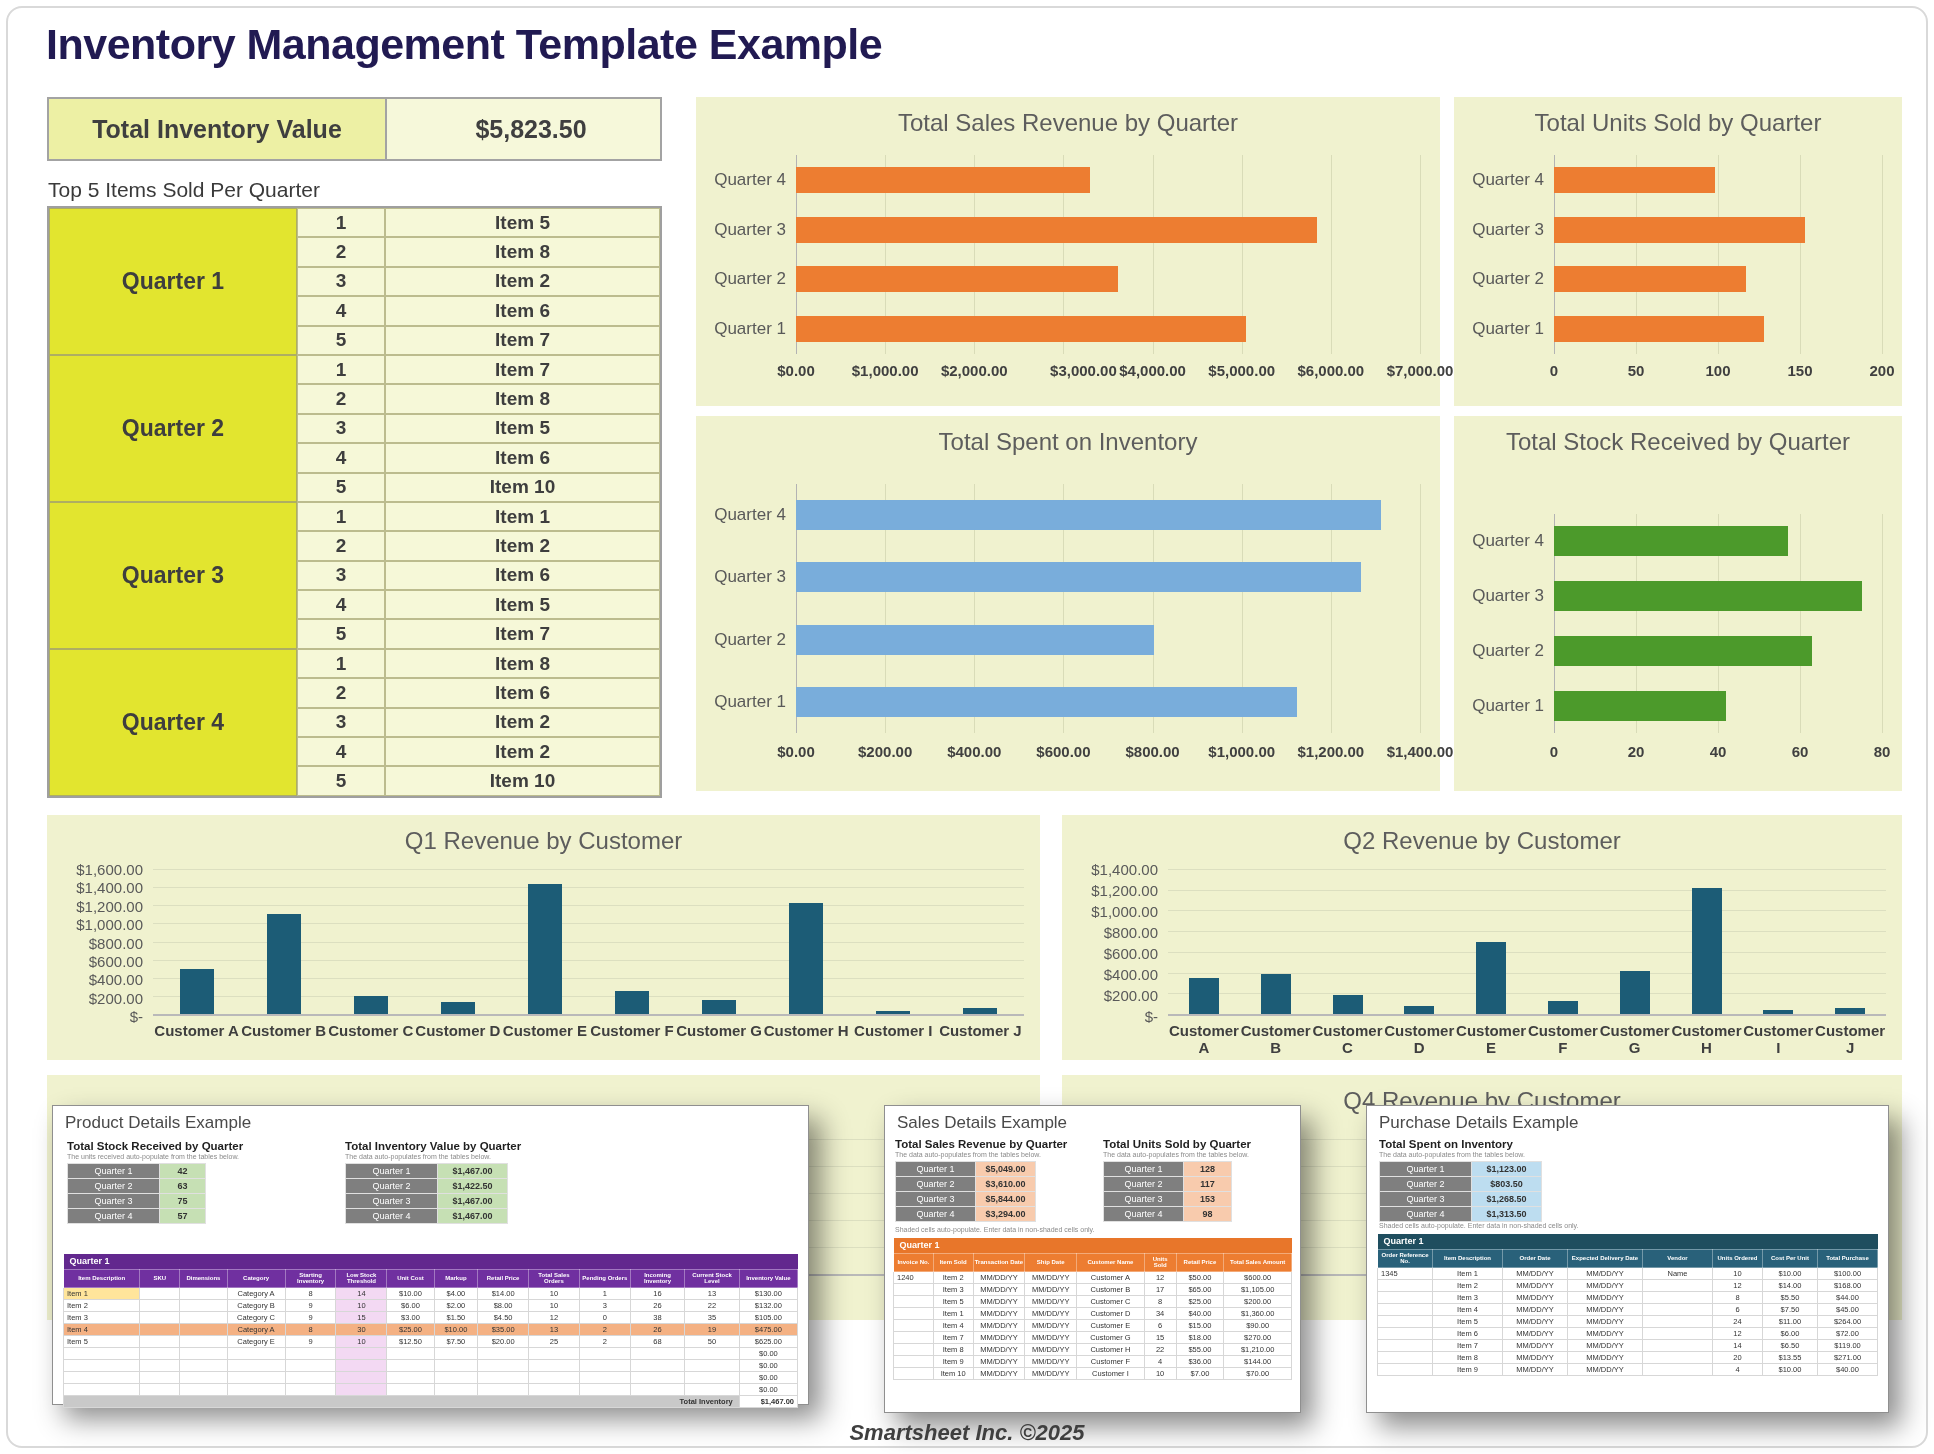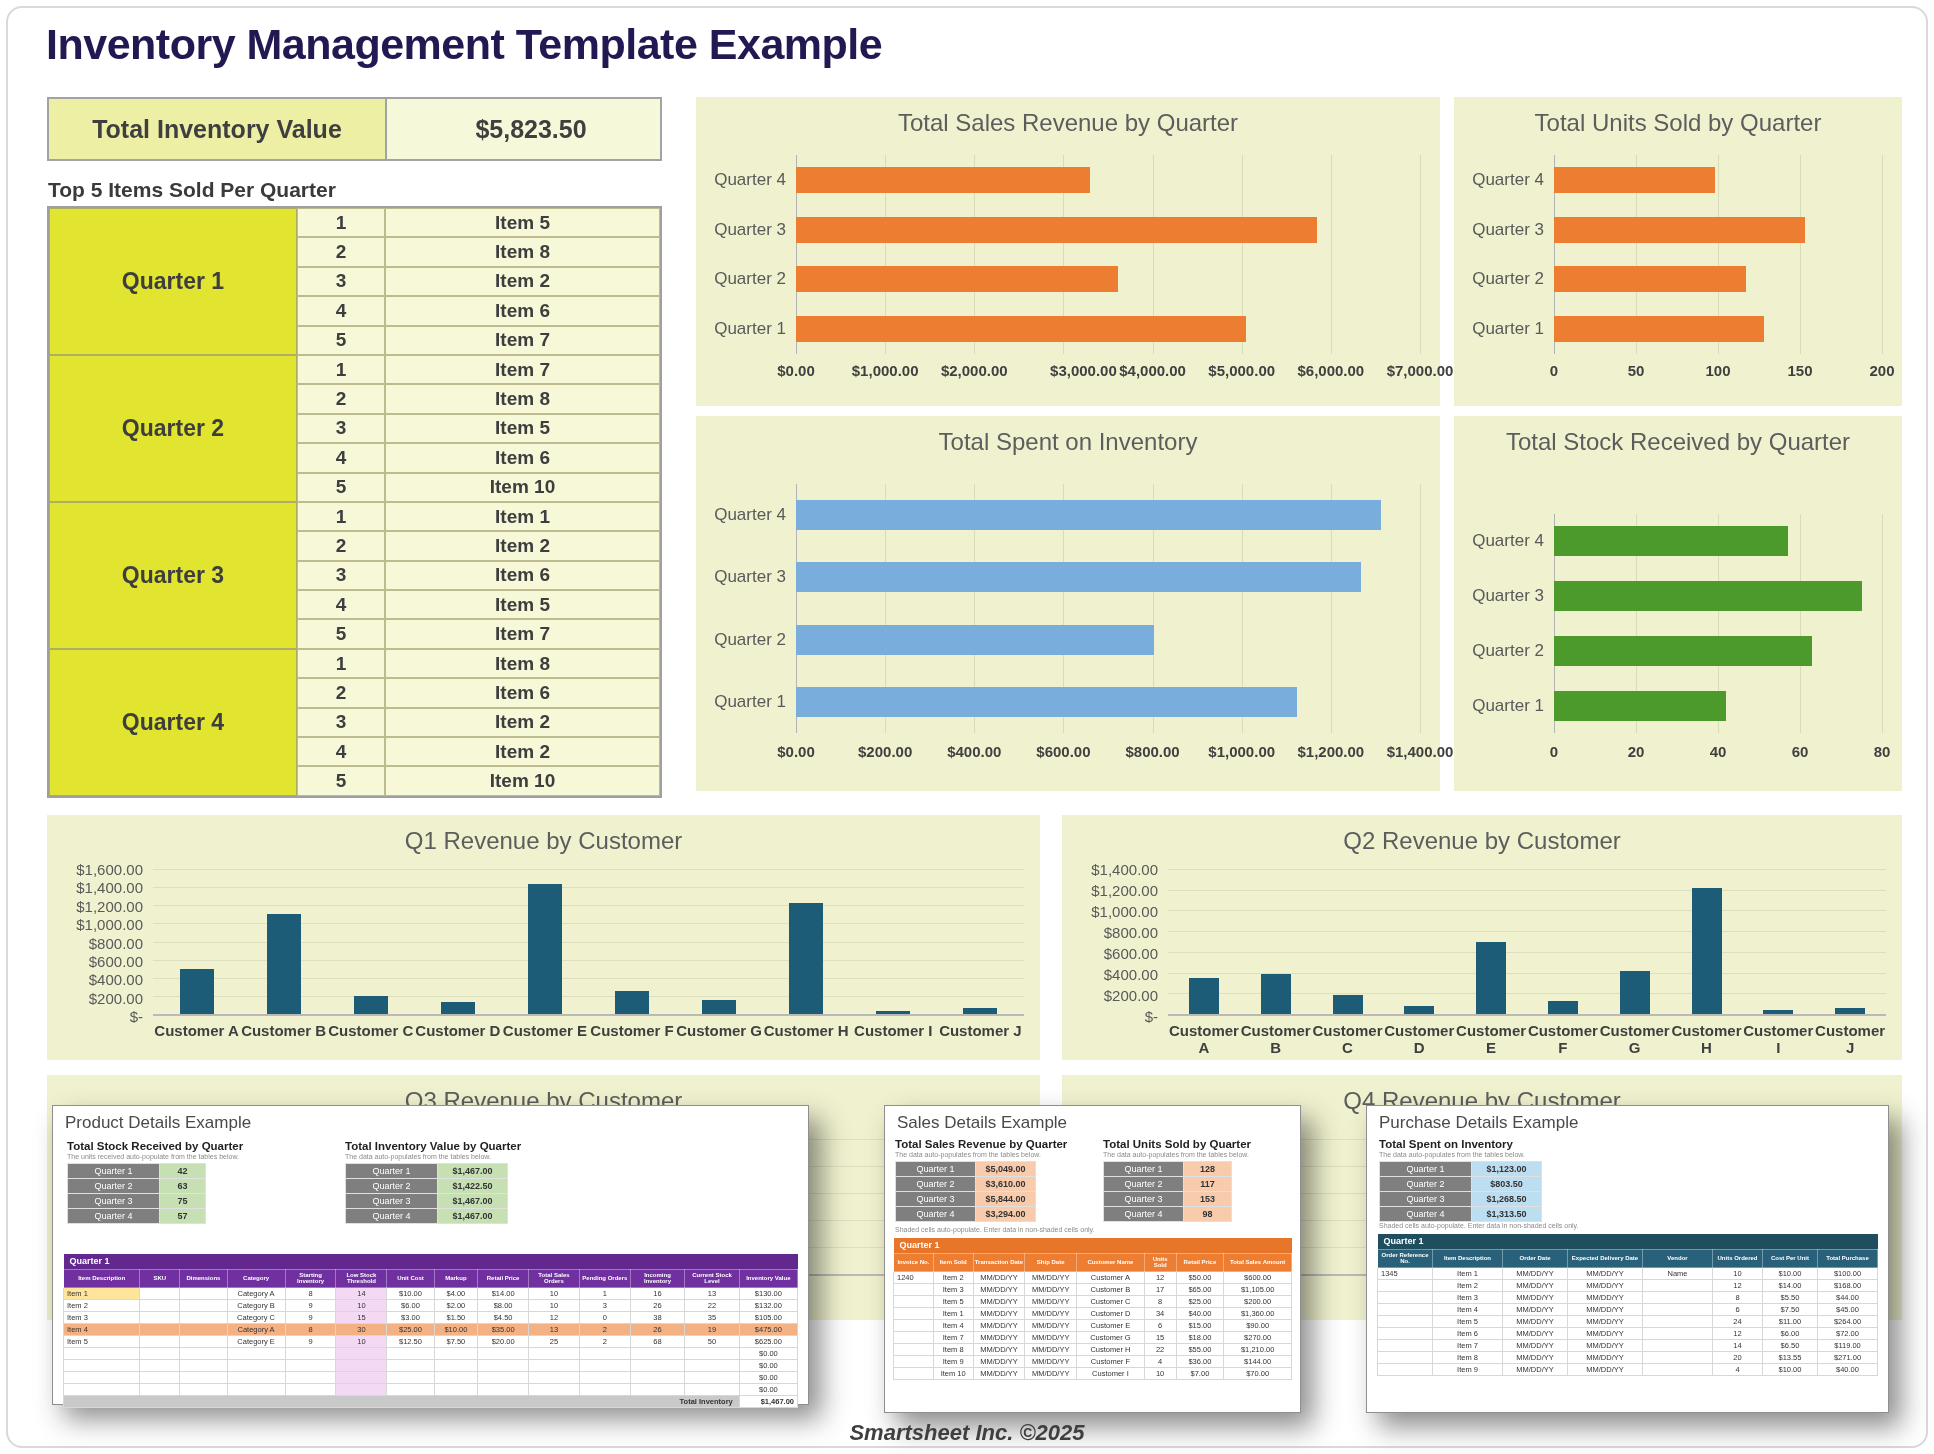--- a/index.html
+++ b/index.html
@@ -13,21 +13,21 @@
     color:#211a52; letter-spacing:-0.5px; }
 
   
   .summary { position:absolute; left:47px; top:97px; width:615px; height:64px; display:flex;
     border:2px solid #a3a3a3; }
   .summary .lbl { width:338px; background:#edf0a4; border-right:2px solid #a3a3a3; display:flex;
     align-items:center; justify-content:center; font-size:25px; font-weight:bold; color:#3f3f3f; }
   .summary .val { flex:1; background:#f6f8da; display:flex; align-items:center; justify-content:center;
     font-size:25px; font-weight:bold; color:#3f3f3f;padding-left:15px; }
 
-  .top5-heading { position:absolute; left:48px; top:178px; font-size:21px; font-weight:bold; color:#3a3a3a; }
+  .top5-heading { position:absolute; left:48px; top:178px; font-size:21px; font-weight:normal; color:#3a3a3a; }
   .top5 { position:absolute; left:47px; top:206px; width:615px; display:grid;
     grid-template-columns:248px 88px auto; grid-auto-rows:29.4px; border:2px solid #9f9f9f; }
   .top5 .qcell { grid-row:span 5; background:#e2e52f; border:1px solid #aeae62; display:flex;
     align-items:center; justify-content:center; font-size:23px; font-weight:bold; color:#3e3e3e; }
   .top5 .rank, .top5 .item { background:#f6f8d8; border:1px solid #bcbc8e; display:flex;
     align-items:center; justify-content:center; font-size:19px; font-weight:bold; color:#3e3e3e; }
 
   
   .panel { position:absolute; background:#f0f2cf; }
   .chart-title { text-align:center; font-size:24px; color:#5d5d5d; padding:12px 40px 0; line-height:1.2; }
@@ -433,21 +433,20 @@
       <div class="cat">Customer D</div>
       <div class="cat">Customer E</div>
       <div class="cat">Customer F</div>
       <div class="cat">Customer G</div>
       <div class="cat">Customer H</div>
       <div class="cat">Customer I</div>
       <div class="cat">Customer J</div>
     </div>
 </div>
 <div class="panel" id="c6">
-  <div class="chart-title">Q3 Revenue by Customer</div>
   <div class="vplot-bg"></div>
 </div>
 <div class="panel" id="c7">
   <div class="chart-title">Q4 Revenue by Customer</div>
   <div class="vplot-bg"></div>
 </div>
 
 <div class="window" id="win-product">
   <div class="win-title">Product Details Example</div>
   <div class="section" style="left:14px; top:34px;">

